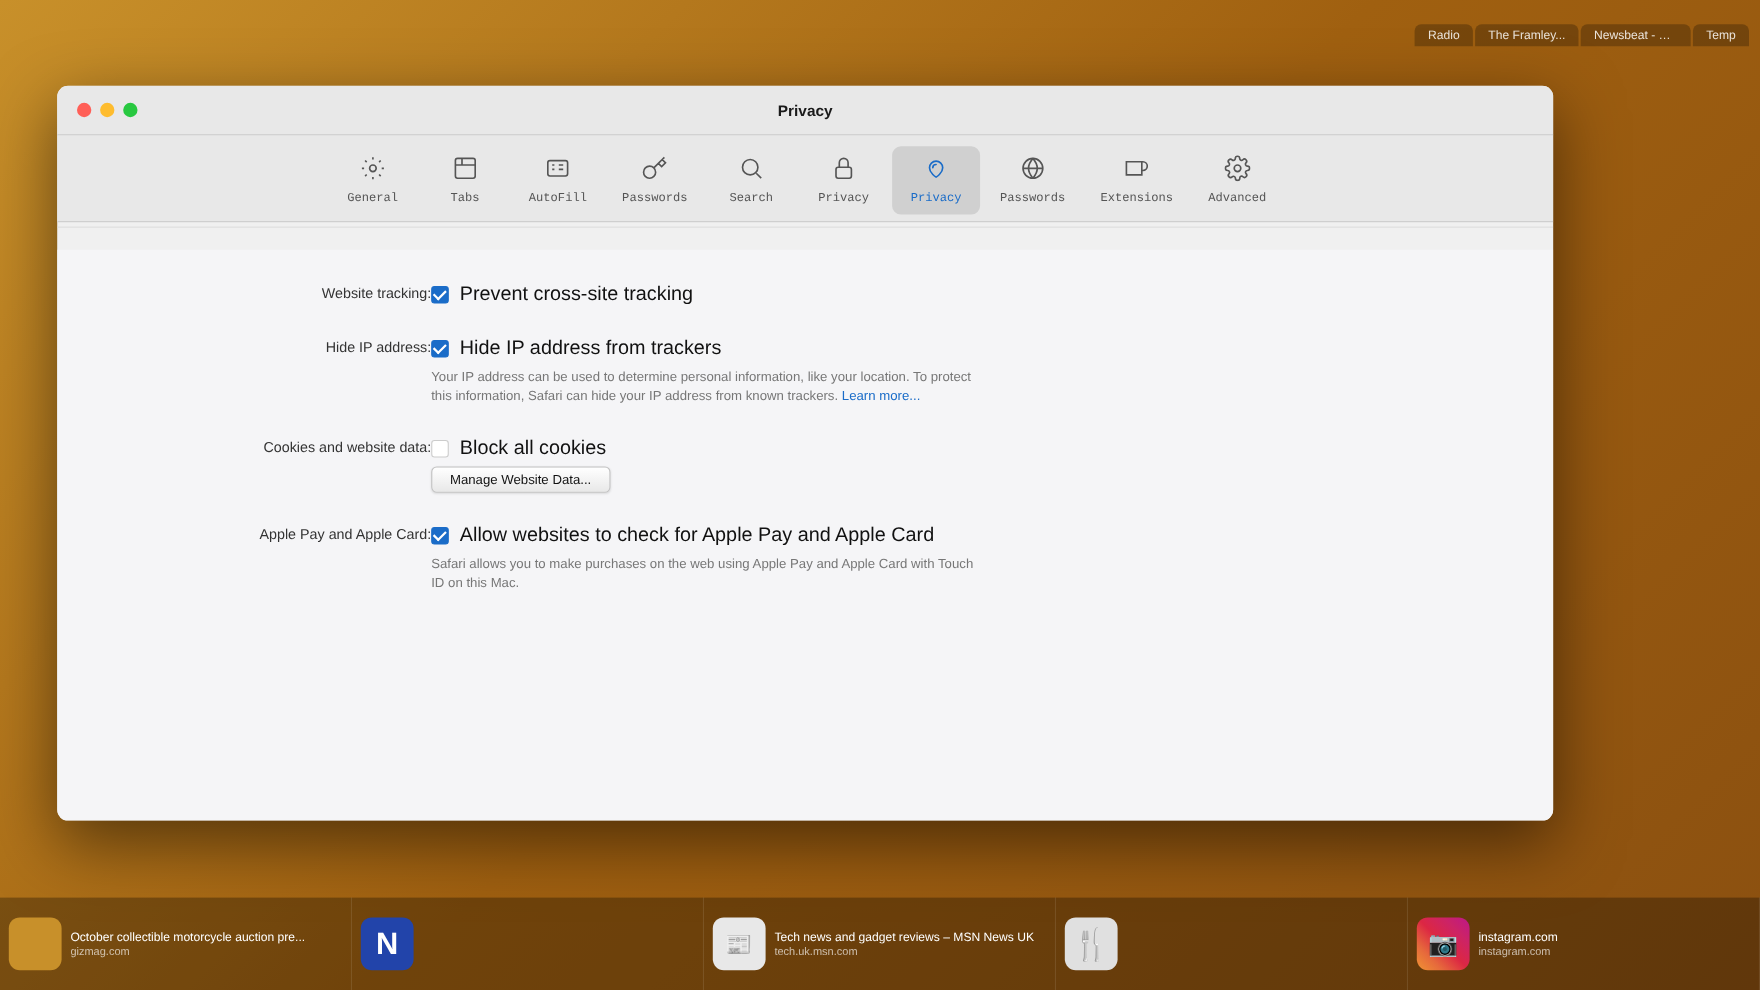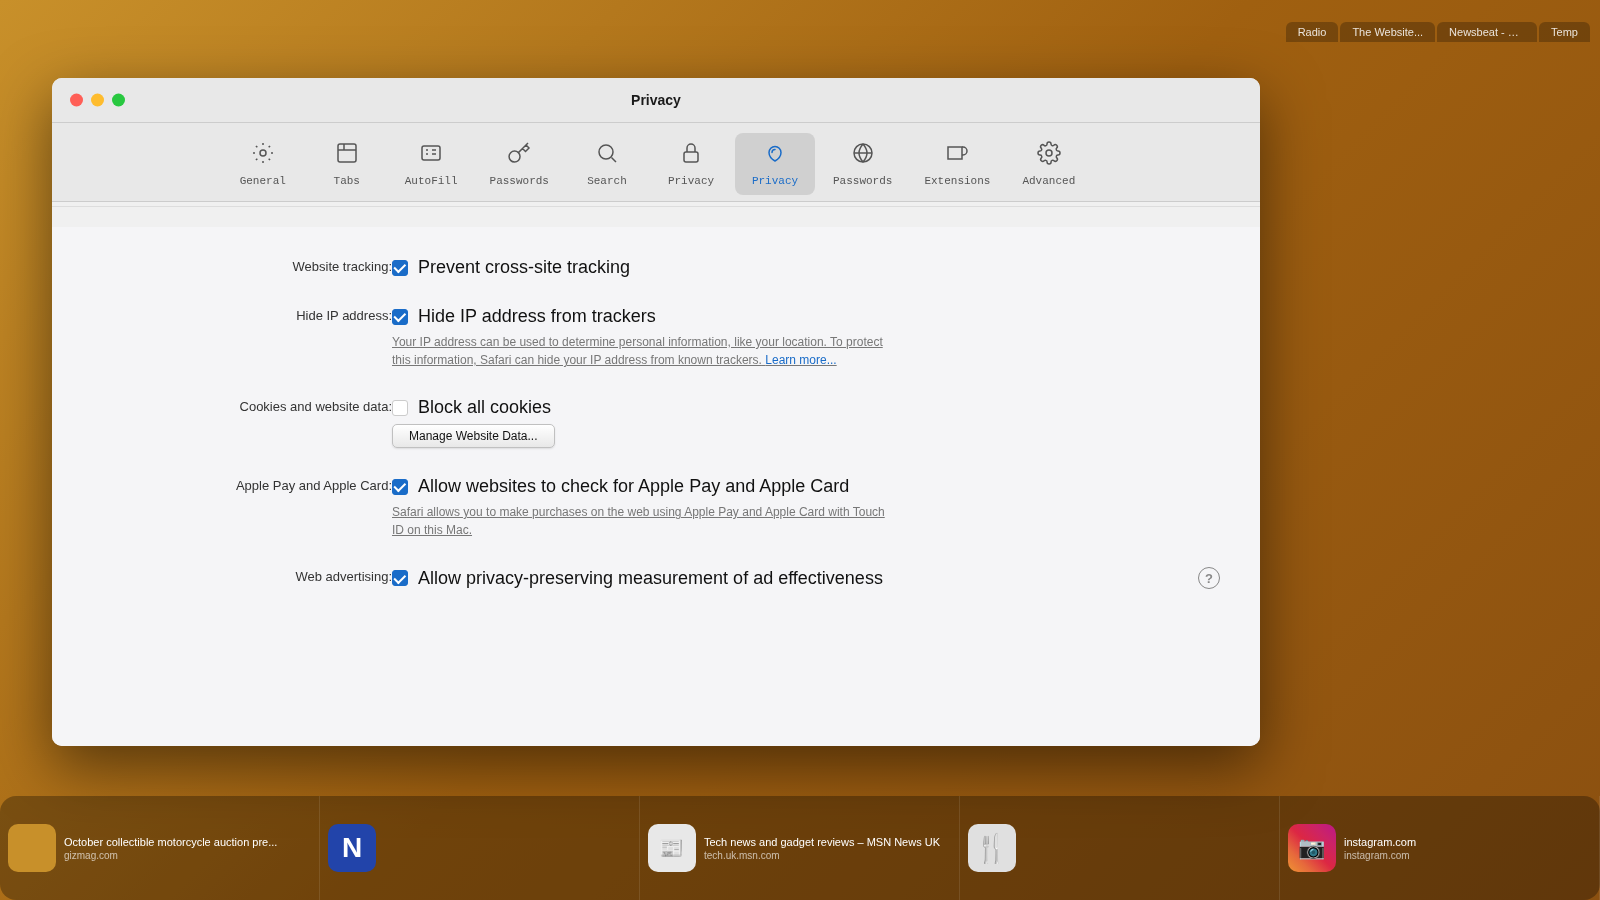--- a/index.html
+++ b/index.html
@@ -41,24 +41,23 @@
       white-space: nowrap;
       font-size: 11px;
     }
 
     
     .bottom-thumbnails {
       position: absolute;
       bottom: 0;
       left: 0;
       right: 0;
-      height: 104px;
+      height: 84px;
       display: flex;
       background: rgba(0,0,0,0.3);
-      border-radius: 16px;
     }
     .thumb {
       flex: 1;
       display: flex;
       align-items: center;
       padding: 8px;
       border-right: 1px solid rgba(255,255,255,0.1);
       overflow: hidden;
     }
     .thumb-icon {
@@ -85,21 +84,21 @@
       font-size: 10px;
       color: rgba(255,255,255,0.65);
       margin-top: 2px;
     }
 
     
     .safari-window {
       position: absolute;
       top: 78px;
       left: 52px;
-      width: 1208px;
+      width: 1360px;
       height: 668px;
       background: #f0f0f0;
       border-radius: 10px;
       box-shadow: 0 20px 60px rgba(0,0,0,0.5);
       overflow: hidden;
       display: flex;
       flex-direction: column;
     }
 
     
@@ -214,21 +213,20 @@
     }
     .setting-text {
       font-size: 18px;
       color: #111;
     }
     .setting-desc {
       font-size: 12px;
       color: #777;
       max-width: 500px;
       line-height: 1.5;
-      text-decoration: underline;
     }
     .setting-desc .learn-more {
       color: #1a6cc8;
       text-decoration: none;
     }
 
     
     .checkbox {
       width: 16px;
       height: 16px;
@@ -297,21 +295,21 @@
       width: 100%;
     }
   </style>
 </head>
 <body>
 
 <div class="desktop-bg"></div>
 
 <div class="top-tabs">
   <div class="top-tab">Radio</div>
-  <div class="top-tab">The Website...</div>
+  <div class="top-tab">The Framley...</div>
   <div class="top-tab">Newsbeat - Optimiz...</div>
   <div class="top-tab">Temp</div>
 </div>
 
 <div class="safari-window">
 
   <div class="title-bar">
     <div class="window-controls">
       <button class="win-btn win-close"></button>
       <button class="win-btn win-minimize"></button>
@@ -468,32 +466,20 @@
       <div class="setting-label">Apple Pay and Apple Card:</div>
       <div class="setting-control">
         <div class="setting-inline">
           <div class="checkbox checked"></div>
           <span class="setting-text">Allow websites to check for Apple Pay and Apple Card</span>
         </div>
         <div class="setting-desc">Safari allows you to make purchases on the web using Apple Pay and Apple Card with Touch ID on this Mac.</div>
       </div>
     </div>
 
-    <div class="setting-row">
-      <div class="setting-label">Web advertising:</div>
-      <div class="setting-control" style="flex:1;">
-        <div class="web-adv-row">
-          <div class="setting-inline">
-            <div class="checkbox checked"></div>
-            <span class="setting-text">Allow privacy-preserving measurement of ad effectiveness</span>
-          </div>
-          <button class="help-btn">?</button>
-        </div>
-      </div>
-    </div>
 
   </div>
 </div>
 
 <div class="bottom-thumbnails">
   <div class="thumb">
     <div class="thumb-icon" style="background:#c8902a;"></div>
     <div class="thumb-text">
       <div class="title">October collectible motorcycle auction pre...</div>
       <div class="url">gizmag.com</div>

